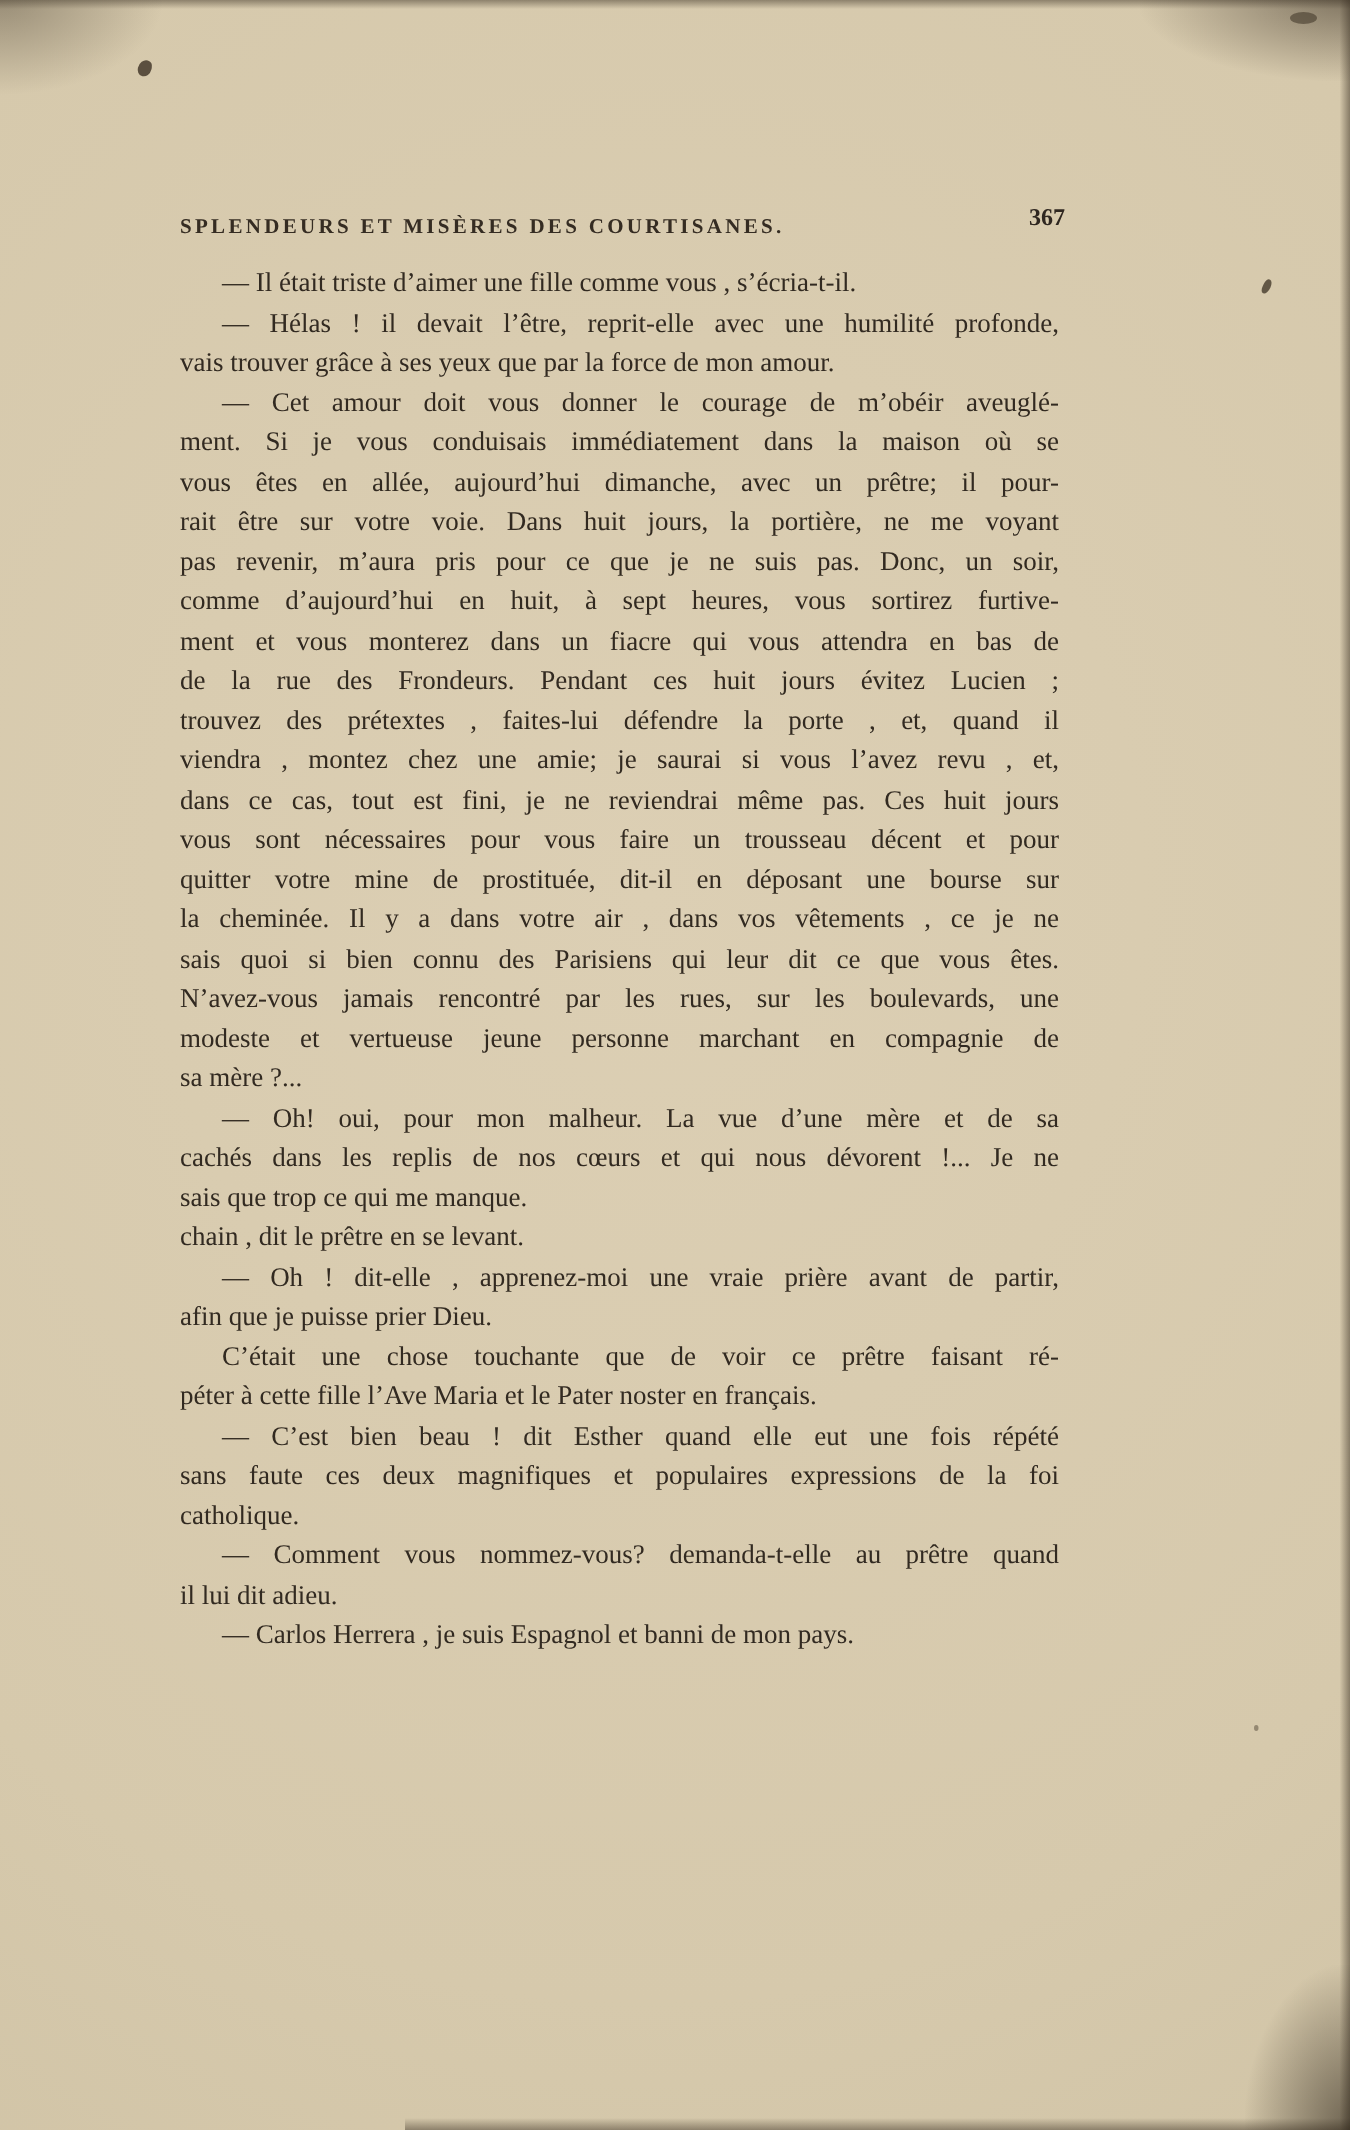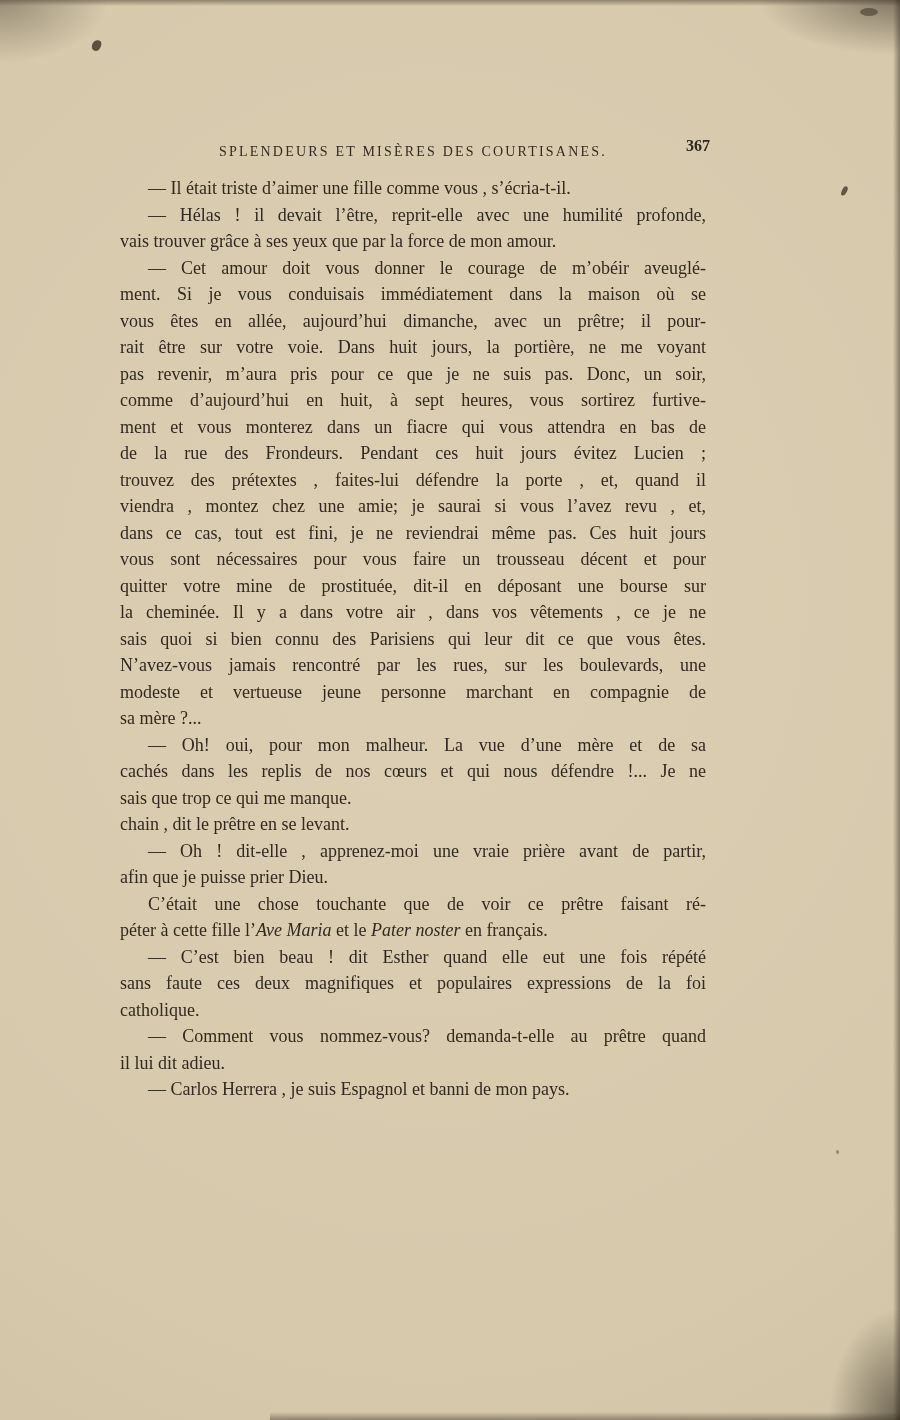--- a/index.html
+++ b/index.html
@@ -29,37 +29,37 @@
     background:radial-gradient(ellipse at 100% 100%, rgba(42,34,23,.6), rgba(42,34,23,0) 72%);}
   .speck{background:#453a2b;}
   .s1{left:92px;top:40px;width:9px;height:11px;border-radius:60% 40% 55% 45%;transform:rotate(14deg);opacity:.85;}
   .s2{left:842px;top:186px;width:5px;height:10px;border-radius:50% 50% 60% 40%;transform:rotate(24deg);opacity:.8;}
   .s3{left:860px;top:8px;width:18px;height:8px;border-radius:50%;opacity:.6;}
   .s4{left:836px;top:1150px;width:3px;height:4px;border-radius:50%;opacity:.45;}
 
   .content{position:absolute;left:120px;top:140px;width:586px;}
   .running-head{position:relative;height:26px;margin-bottom:9px;}
   .head-title{
-    display:block;text-align:center;
-    font-size:14px;font-weight:400;letter-spacing:2.2px;
+    display:block;text-align:left;
+    font-size:14px;font-weight:700;letter-spacing:2.2px;
     color:#352c22;padding-top:4px;
   }
   .page-number{
     position:absolute;right:-4px;top:-3px;
     font-size:16px;font-weight:700;color:#2f2720;
   }
   .text-block{
     font-size:18px;line-height:26.5px;color:#322a21;
     text-rendering:optimizeLegibility;
   }
   .para{margin:0;}
   .line{text-align:justify;text-align-last:justify;white-space:normal;}
   .line.last{text-align-last:left;}
   .line.first{text-indent:28px;}
-  .it{font-style:italic;}
+  .it{}
 </style>
 </head>
 <body>
 
 <div class="page">
 
   <div class="content">
     <div class="running-head">
       <span class="head-title">SPLENDEURS ET MISÈRES DES COURTISANES.</span>
       <span class="page-number">367</span>
@@ -87,21 +87,21 @@
           <div class="line"><span>vous sont nécessaires pour vous faire un trousseau décent et pour</span></div>
           <div class="line"><span>quitter votre mine de prostituée, dit-il en déposant une bourse sur</span></div>
           <div class="line"><span>la cheminée. Il y a dans votre air , dans vos vêtements , ce je ne</span></div>
           <div class="line"><span>sais quoi si bien connu des Parisiens qui leur dit ce que vous êtes.</span></div>
           <div class="line"><span>N’avez-vous jamais rencontré par les rues, sur les boulevards, une</span></div>
           <div class="line"><span>modeste et vertueuse jeune personne marchant en compagnie de</span></div>
           <div class="line last"><span>sa mère ?...</span></div>
         </div>
         <div class="para">
           <div class="line first"><span>— Oh! oui, pour mon malheur. La vue d’une mère et de sa</span></div>
-          <div class="line"><span>cachés dans les replis de nos cœurs et qui nous défendre !... Je ne</span></div>
+          <div class="line"><span>cachés dans les replis de nos cœurs et qui nous dévorent !... Je ne</span></div>
           <div class="line last"><span>sais que trop ce qui me manque.</span></div>
         </div>
         <div class="para">
           <div class="line last"><span>chain , dit le prêtre en se levant.</span></div>
         </div>
         <div class="para">
           <div class="line first"><span>— Oh ! dit-elle , apprenez-moi une vraie prière avant de partir,</span></div>
           <div class="line last"><span>afin que je puisse prier Dieu.</span></div>
         </div>
         <div class="para">

